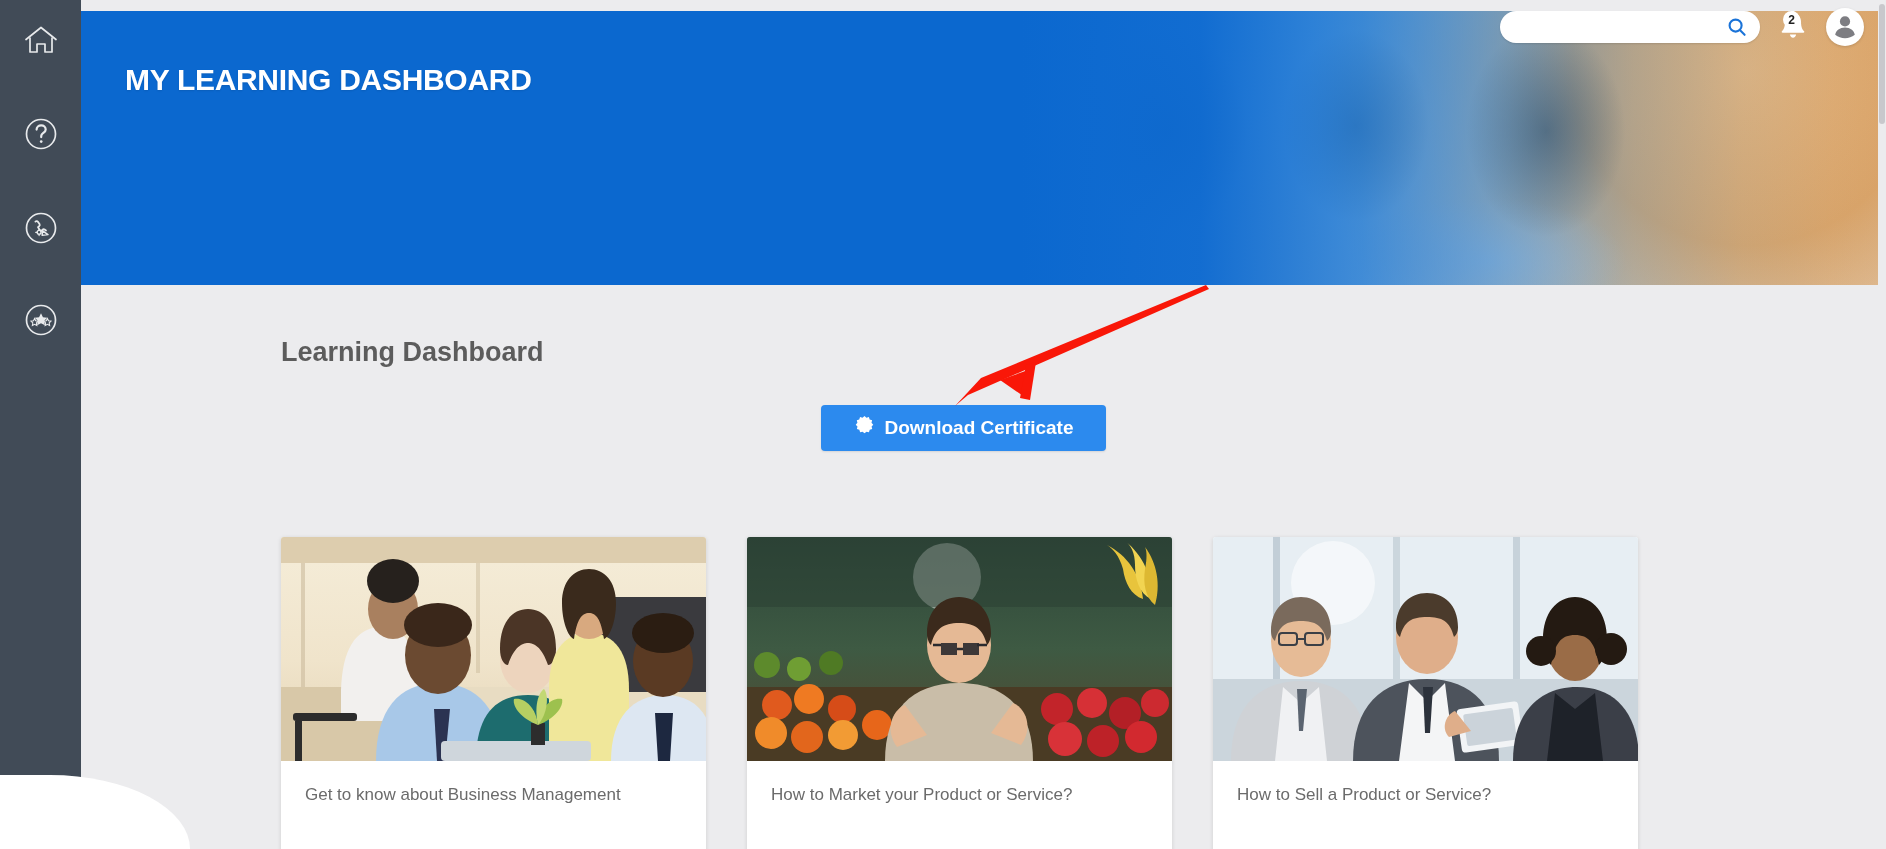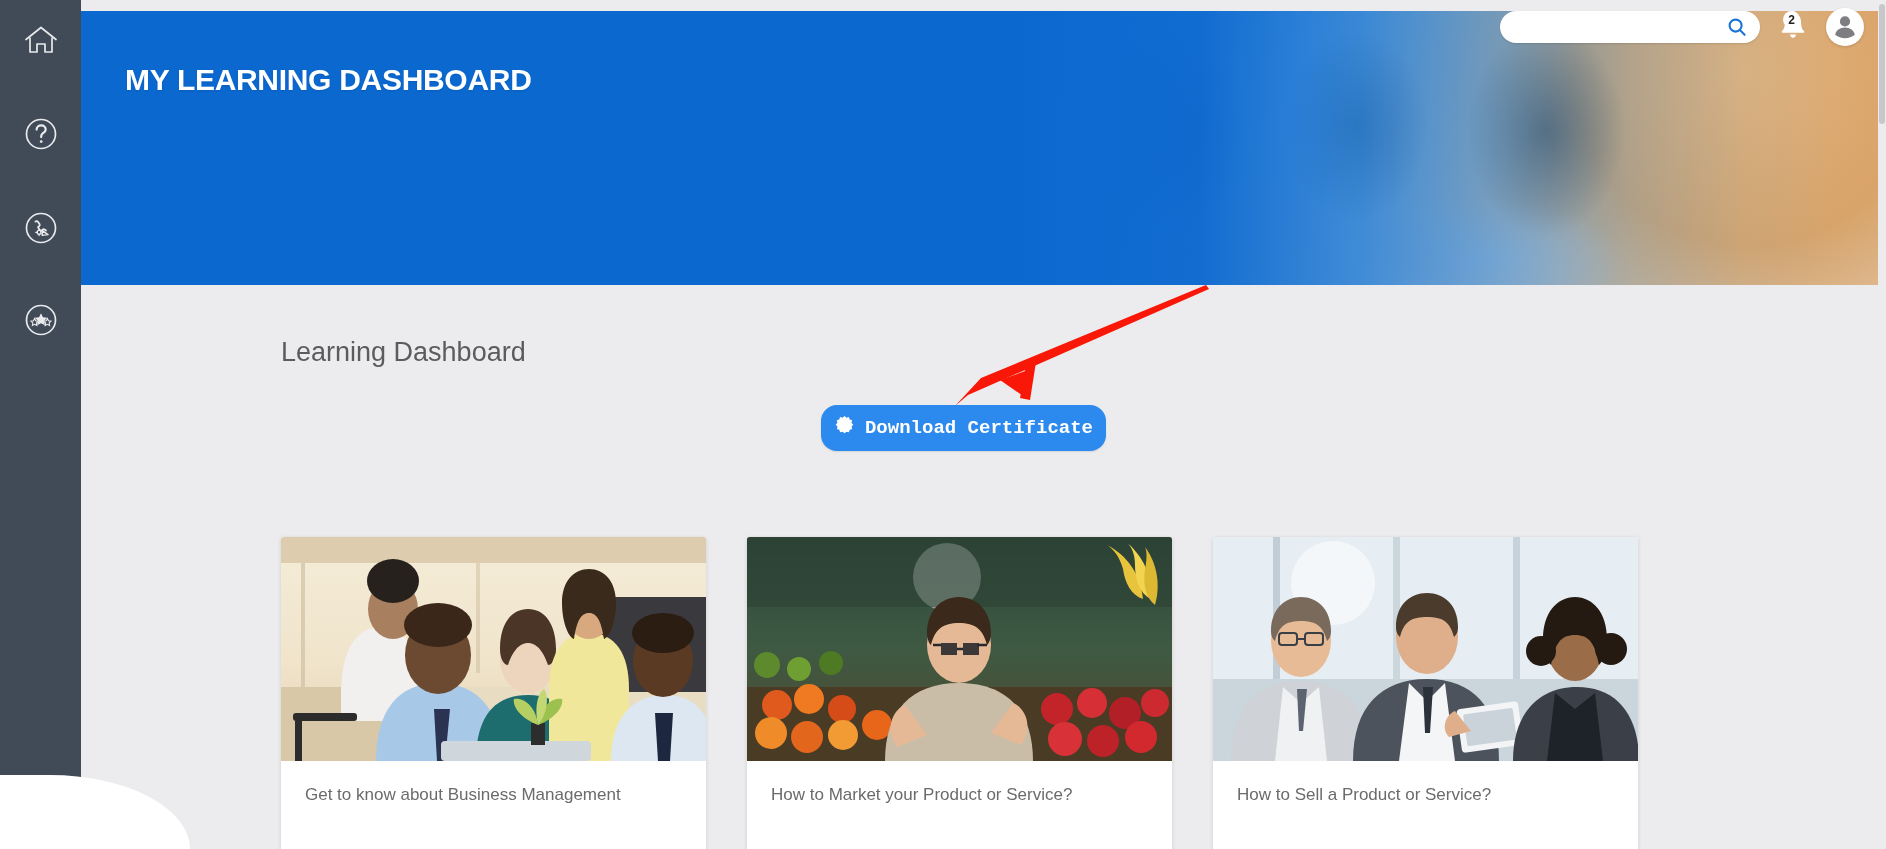--- a/index.html
+++ b/index.html
@@ -122,30 +122,30 @@
   }
 
   
   .main {
     position: absolute; left: 81px; top: 285px;
     width: 1805px; height: 564px;
     background: #ececee;
   }
   .page-title {
     position: absolute; left: 200px; top: 52px;
-    font-size: 27px; color: #5c5c5c; font-weight: 400;
+    font-size: 27px; color: #5c5c5c; font-weight: 700;
     white-space: nowrap;
   }
   .cert-btn {
     position: absolute; left: 740px; top: 120px;
     width: 285px; height: 46px;
     background: #2c8aee;
-    border: none; border-radius: 16px;
+    border: none; border-radius: 4px;
     color: #ffffff;
-    font-family: Liberation Mono, monospace;
+    font-family: Liberation Sans, sans-serif;
     font-weight: 700; font-size: 19px;
     display: flex; align-items: center; justify-content: center;
     gap: 10px; cursor: pointer;
     box-shadow: 0 1px 2px rgba(0,0,0,.10);
   }
   .cert-btn .seal { display:block; }
 
   
   .cards {
     position: absolute; left: 200px; top: 252px;

